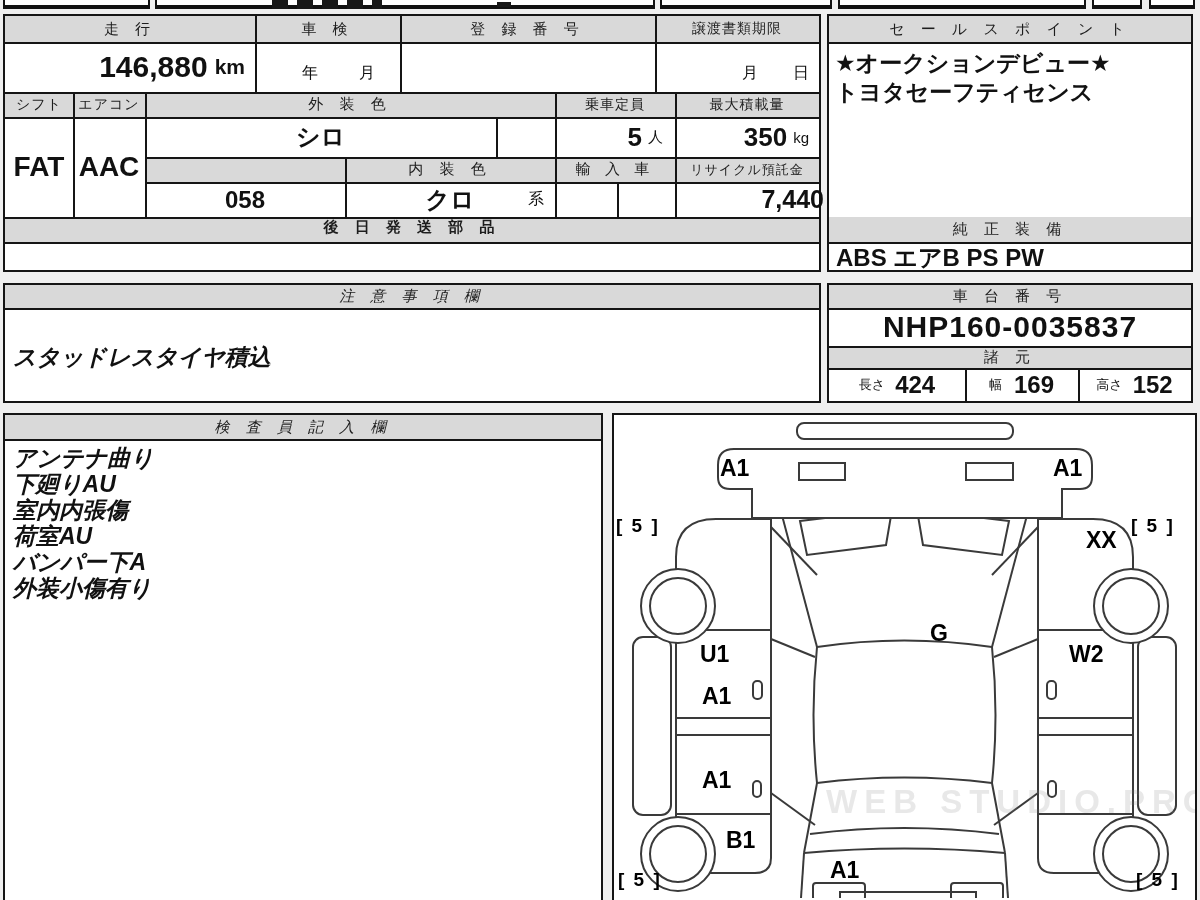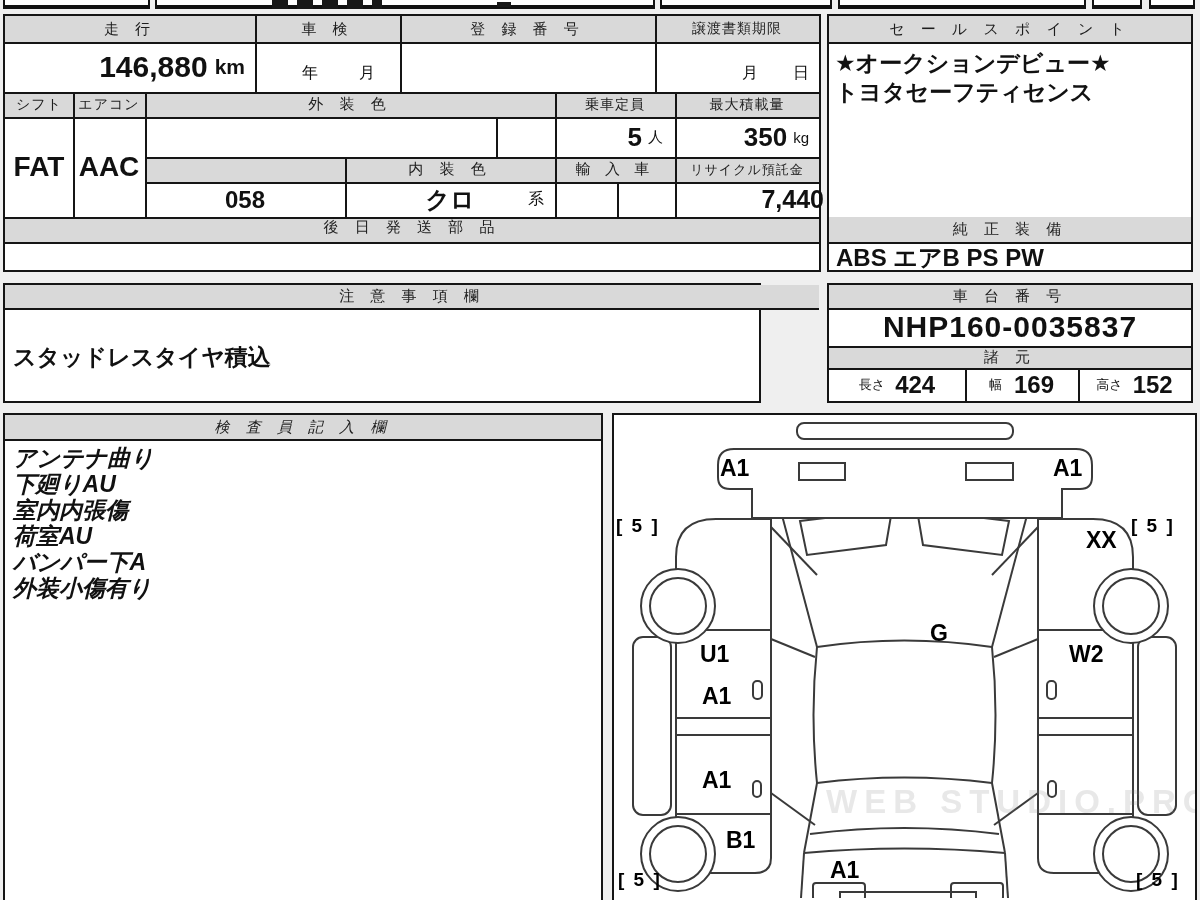--- a/index.html
+++ b/index.html
@@ -111,20 +111,21 @@
 
   <div class="cell hdr-tight" style="left:0;top:76px;width:68px;height:25px;">シフト</div>
   <div class="cell hdr-tight" style="left:68px;top:76px;width:72px;height:25px;text-align:right;">エアコン</div>
   <div class="cell hdr" style="left:140px;top:76px;width:410px;height:25px;">外 装 色</div>
   <div class="cell hdr-tight" style="left:550px;top:76px;width:120px;height:25px;">乗車定員</div>
   <div class="cell hdr-tight" style="left:670px;top:76px;width:144px;height:25px;">最大積載量</div>
 
   <div class="cell big" style="left:0;top:101px;width:68px;height:100px;">FAT</div>
   <div class="cell big" style="left:68px;top:101px;width:72px;height:100px;">AAC</div>
 
+  <div class="cell med" style="left:140px;top:101px;width:351px;height:40px;">シロ</div>
 
   <div class="cell right" style="left:550px;top:101px;width:108px;height:40px;">
     <span class="big" style="font-size:26px;">5</span>
     <span class="unit">人</span>
   </div>
   <div class="cell right" style="left:670px;top:101px;width:134px;height:40px;">
     <span class="big" style="font-size:26px;">350</span>
     <span class="unit">kg</span>
   </div>
 
@@ -133,38 +134,38 @@
   <div class="cell hdr-tight" style="left:670px;top:141px;width:144px;height:25px;font-size:13px;">リサイクル預託金</div>
 
   <div class="cell med" style="left:140px;top:166px;width:200px;height:35px;">058</div>
   <div class="cell med" style="left:340px;top:166px;width:210px;height:35px;">クロ</div>
   <div class="cell" style="left:516px;top:166px;width:30px;height:35px;font-size:16px;">系</div>
   <div class="cell right" style="left:694px;top:166px;width:136px;height:35px;margin-left:10px;">
     <span class="big" style="font-size:25px;">7,440</span>
     <span class="unit">円</span>
   </div>
 
-  <div class="cell hdr" style="left:0;top:201px;width:814px;height:20px;">後 日 発 送 部 品</div>
+  <div class="cell hdr" style="left:0;top:201px;width:814px;height:20px;font-weight:bold;">後 日 発 送 部 品</div>
 
 </div>
 
 <div class="block" style="left:827px;top:14px;width:366px;height:258px;">
   <div class="grayband" style="left:0;top:0;width:362px;height:26px;"></div>
   <div class="hline" style="left:0;top:26px;width:362px;"></div>
   <div class="hline" style="left:0;top:201px;width:362px;"></div>
   <div class="hline" style="left:0;top:226px;width:362px;"></div>
   <div class="grayband" style="left:0;top:201px;width:362px;height:25px;"></div>
   <div class="cell hdr" style="left:0;top:0;width:362px;height:26px;">セ ー ル ス ポ イ ン ト</div>
   <div class="lines" style="left:6px;top:33px;font-size:23px;line-height:29px;">★オークションデビュー★</div>
   <div class="lines" style="left:6px;top:62px;font-size:23px;line-height:29px;">トヨタセーフティセンス</div>
   <div class="cell hdr" style="left:0;top:201px;width:362px;height:25px;">純 正 装 備</div>
   <div class="lines" style="left:7px;top:228px;font-size:24px;">ABS エアB PS PW</div>
 </div>
 
-<div class="block" style="left:3px;top:283px;width:758px;height:120px;">
+<div class="block" style="left:3px;top:283px;width:818px;height:120px;font-style:italic;">
   <div class="grayband" style="left:0;top:0;width:814px;height:23px;"></div>
   <div class="hline" style="left:0;top:23px;width:814px;"></div>
   <div class="cell hdr" style="left:0;top:0;width:814px;height:23px;">注 意 事 項 欄</div>
   <div class="lines" style="left:8px;top:57px;font-size:23px;line-height:30px;">スタッドレスタイヤ積込</div>
 </div>
 
 <div class="block" style="left:827px;top:283px;width:366px;height:120px;">
   <div class="grayband" style="left:0;top:0;width:362px;height:23px;"></div>
   <div class="grayband" style="left:0;top:61px;width:362px;height:22px;"></div>
   <div class="hline" style="left:0;top:23px;width:362px;"></div>

